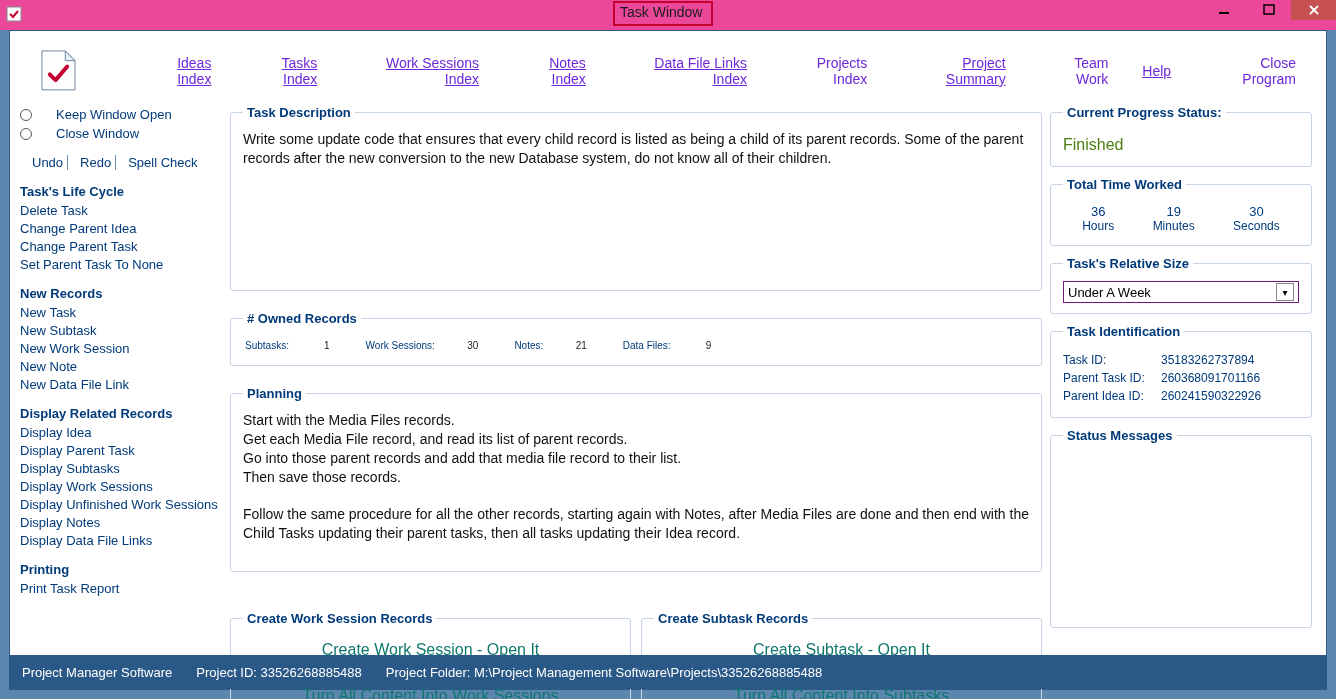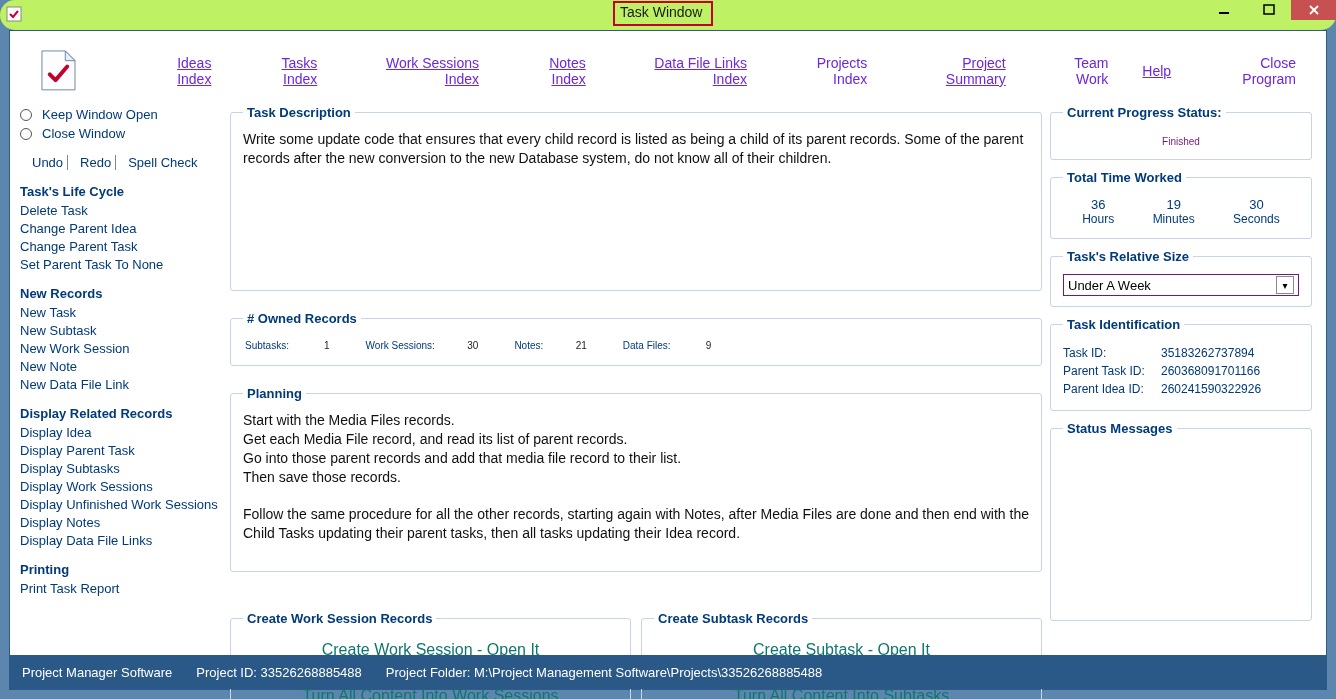--- a/index.html
+++ b/index.html
@@ -1,19 +1,19 @@
 <!DOCTYPE html>
 <html><head>
 <meta charset="utf-8">
 <style>
   * { box-sizing: border-box; font-family: "Segoe UI", Tahoma, sans-serif; }
   body { margin:0; background:#fff; }
   .window { width:1336px; height:699px; background:#5c86ad; position:relative; }
   .titlebar {
-    height:30px; background:#bef264; display:flex; align-items:center; position:relative;border-radius:15px;
+    height:30px; background:#ec4899; display:flex; align-items:center; position:relative;
   }
   .titlebar .sys-icon {
     position:absolute; left:6px; top:6px; width:16px; height:16px;
   }
   .titlebar .title {
     position:absolute; left:620px; top:4px; font-size:14px; color:#1a1a1a;
   }
   .title-highlight {
     position:absolute; left:613px; top:1px; width:100px; height:25px;
     border:2px solid #c3002f; pointer-events:none;
@@ -31,21 +31,21 @@
     display:flex; align-items:center; gap:34px; padding:18px 30px 12px 30px;
     color:#003a7a; font-size:14px;
   }
   .menubar .logo { width:38px; height:44px; margin-right:30px; position:relative; }
   .menubar .item { cursor:pointer; color:#6d28d9;text-align:right; }
   .menubar .item u{ text-decoration:underline; }
 
   .main { display:flex; padding:0 14px 0 10px; gap:8px; }
 
   .sidebar { width:202px; font-size:13px; color:#003a7a; }
-  .sidebar .radio-row { display:flex; align-items:center; gap:10px; margin:2px 0 4px 0; }
+  .sidebar .radio-row { display:flex; align-items:center; gap:24px; margin:2px 0 4px 0; }
   .sidebar .radio { width:12px; height:12px; border:1px solid #555; border-radius:50%; display:inline-block; }
   .toolbar-links { margin:14px 0 10px 8px; color:#003a7a; }
   .toolbar-links span { padding:0 4px; }
   .toolbar-sep { border-left:1px solid #6a8db3; }
   .side-heading { font-weight:bold; color:#003a7a; margin-top:14px; margin-bottom:4px; }
   .side-link { color:#003a7a; margin:3px 0; cursor:pointer; }
 
   .center { flex:1; display:flex; flex-direction:column; gap:20px; }
 
   fieldset {
@@ -59,21 +59,21 @@
 
   .owned-records { display:flex; gap:36px; font-size:10px; color:#003a7a; padding:4px 2px; }
   .owned-records .lbl { margin-right:20px; }
   .owned-records .val { color:#222; margin-left:4px; }
 
   .create-row { display:flex; gap:10px; }
   .create-row fieldset { flex:1;margin-top:19px; }
   .create-link { color:#0f766e; font-size:16px; margin:5px 0; cursor:pointer;text-align:center; }
 
   .rightcol { width:262px; display:flex; flex-direction:column; gap:10px; }
-  .progress-status { text-align:center; font-size:10px; color:#701a75; padding:6px 0 2px 0; }
+  .progress-status { font-size:16px; color:#4d7c0f; padding:6px 0 2px 0; }
   .time-row { display:flex; justify-content:space-around; text-align:center; font-size:12px; color:#003a7a; padding:2px 0; }
   .time-row .num { color:#003a7a; font-size:13px; }
   .time-row .unit { font-size:12px; color:#003a7a; }
   .select {
     width:100%; height:22px; border:1px solid #701a75; background:#fff;
     display:flex; align-items:center; justify-content:space-between; padding:0 4px; font-size:13px; color:#000;
   }
   .select .chev { width:18px; height:18px; border:1px solid #8a8a8a; display:flex; align-items:center; justify-content:center; font-size:10px; }
   .id-row { display:flex; font-size:12px; color:#003a7a; margin:4px 0; gap:10px; }
   .id-row .k { width:88px; }

